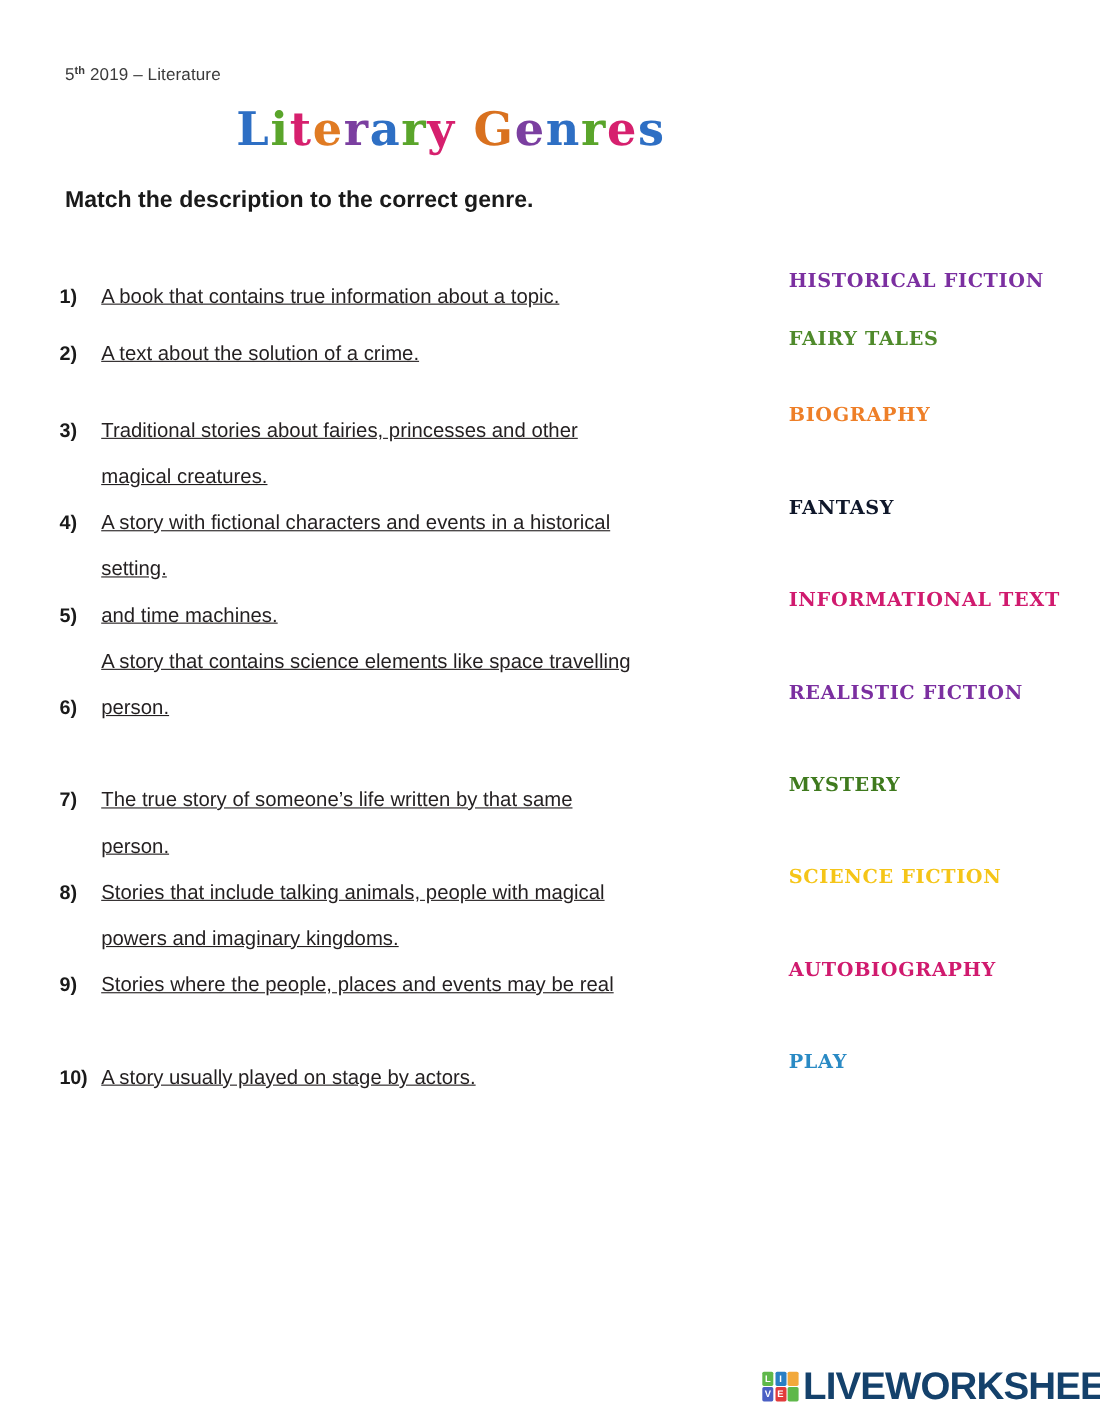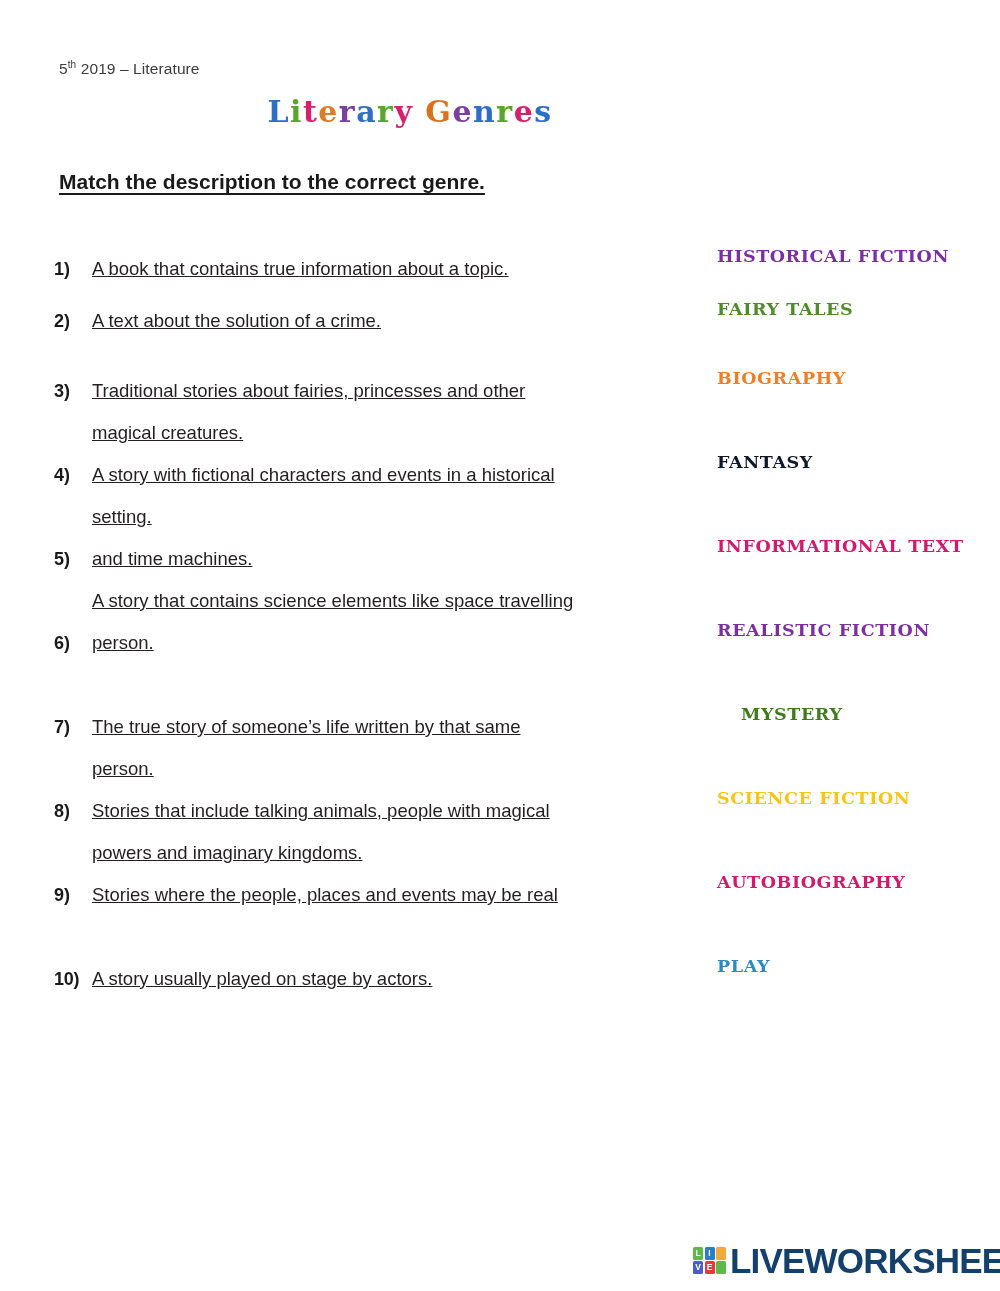--- a/index.html
+++ b/index.html
@@ -30,47 +30,47 @@
     top: 60px;
     font-size: 15.5px;
     color: #3b3b3b;
     letter-spacing: 0.1px;
     white-space: nowrap;
   }
   .doc-header sup {
     font-size: 10px;
     vertical-align: super;
     line-height: 0;
+    font-weight: bold;
   }
 
   
   .title {
     position: absolute;
     left: 0;
     top: 97px;
     width: 820px;
     text-align: center;
     font-family: "DejaVu Serif", serif;
     font-weight: bold;
-    font-size: 30px;
+    font-size: 42px;
     letter-spacing: 1.5px;
     line-height: 1;
     white-space: nowrap;
   }
   .title span { display: inline; }
 
   
   .instruction {
     position: absolute;
     left: 59px;
     top: 170px;
     font-size: 21px;
     font-weight: bold;
     color: #1a1a1a;
-    text-decoration: underline;
     text-underline-offset: 4px;
     white-space: nowrap;
   }
 
   
   .questions {
     position: absolute;
     left: 54px;
     top: 248px;
     width: 600px;
@@ -235,21 +235,21 @@
       </div>
     </div>
 
   <div class="genres" id="genres-host">
       <div class="genre" style="color: rgb(123, 47, 160); top: 0px;">HISTORICAL FICTION</div>
       <div class="genre" style="color: rgb(79, 138, 43); top: 53px;">FAIRY TALES</div>
       <div class="genre" style="color: rgb(238, 127, 40); top: 122px;">BIOGRAPHY</div>
       <div class="genre" style="color: #0f172a; top: 206px;">FANTASY</div>
       <div class="genre" style="color: rgb(208, 26, 110); top: 290px;">INFORMATIONAL TEXT</div>
       <div class="genre" style="color: rgb(123, 47, 160); top: 374px;">REALISTIC FICTION</div>
-      <div class="genre" style="color: rgb(63, 122, 30); top: 458px; margin-left: 24px;">MYSTERY</div>
+      <div class="genre" style="color: rgb(63, 122, 30); top: 458px;">MYSTERY</div>
       <div class="genre" style="color: rgb(245, 197, 24); top: 542px;">SCIENCE FICTION</div>
       <div class="genre" style="color: rgb(208, 26, 110); top: 626px;">AUTOBIOGRAPHY</div>
       <div class="genre" style="color: rgb(42, 138, 196); top: 710px;">PLAY</div>
     </div>
 
   <div class="logo">
     <div class="logo-mark" id="logo-mark-host">
         <div class="logo-tile" style="background: rgb(95, 184, 74);">L</div>
         <div class="logo-tile" style="background: rgb(42, 127, 196);">I</div>
         <div class="logo-tile" style="background: rgb(242, 169, 59);"></div>

